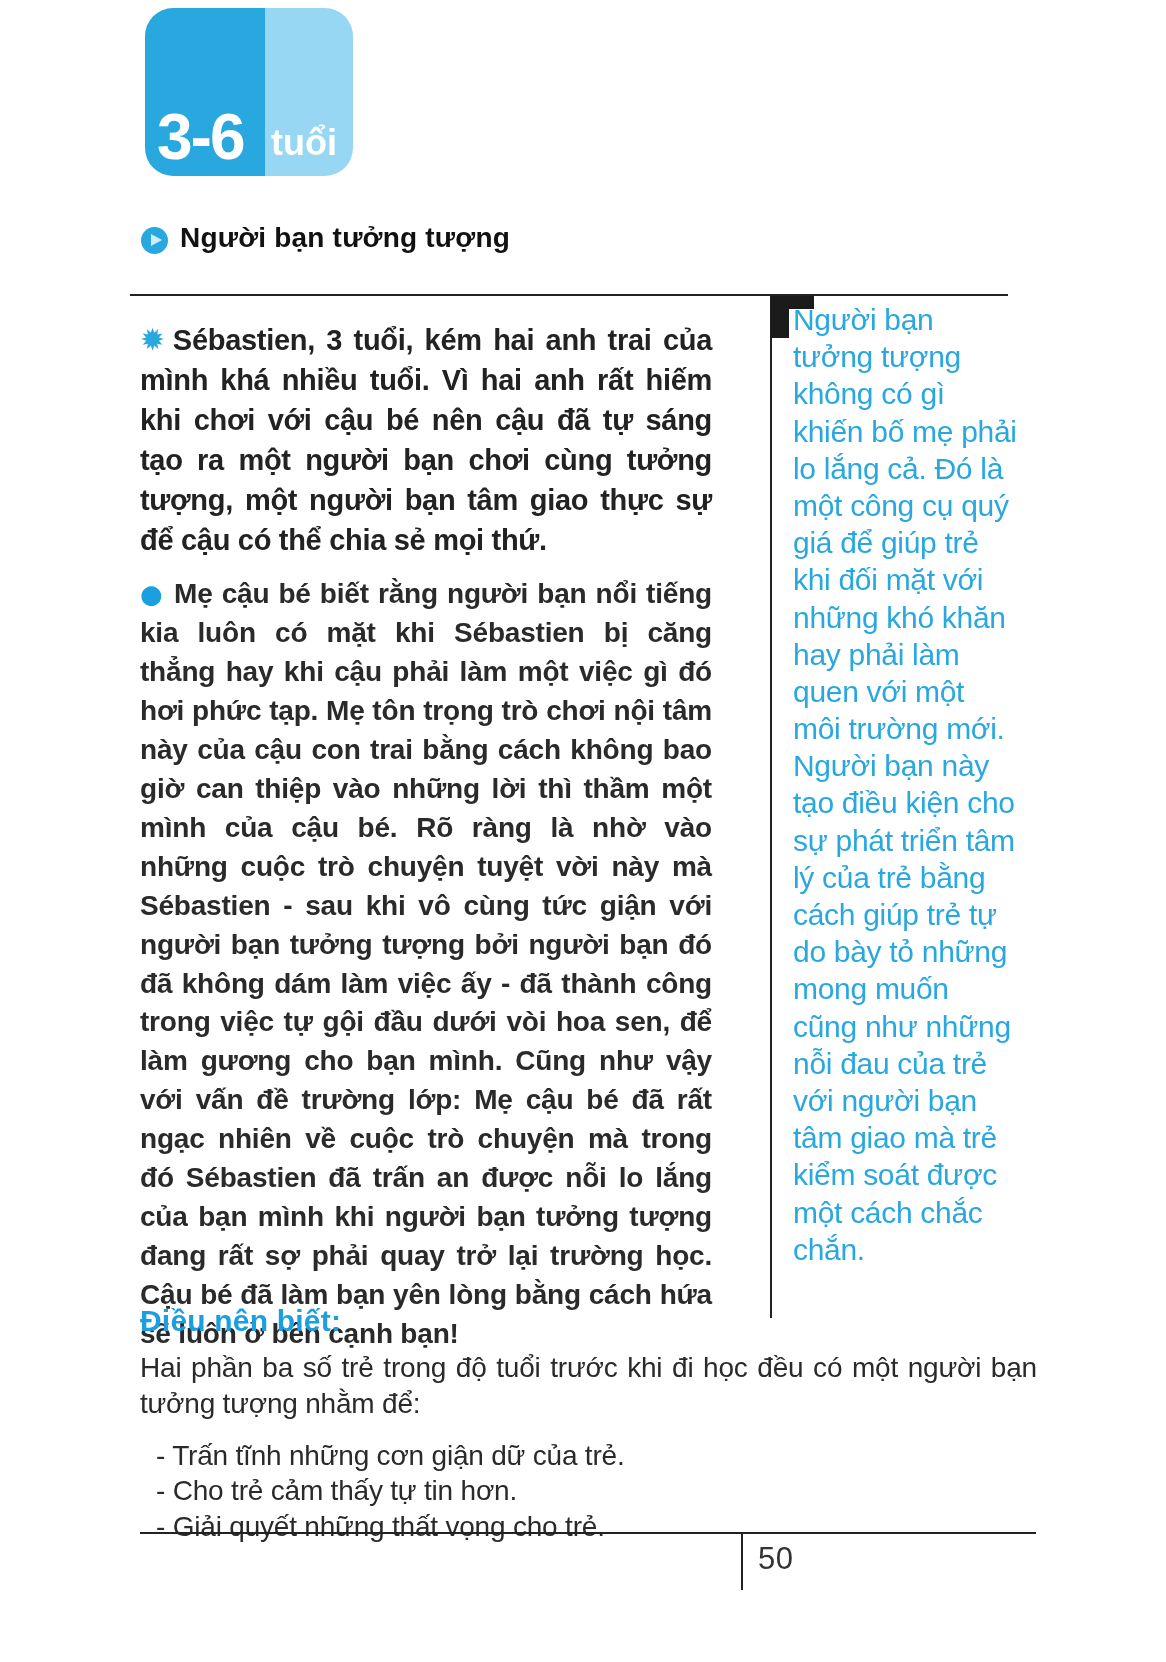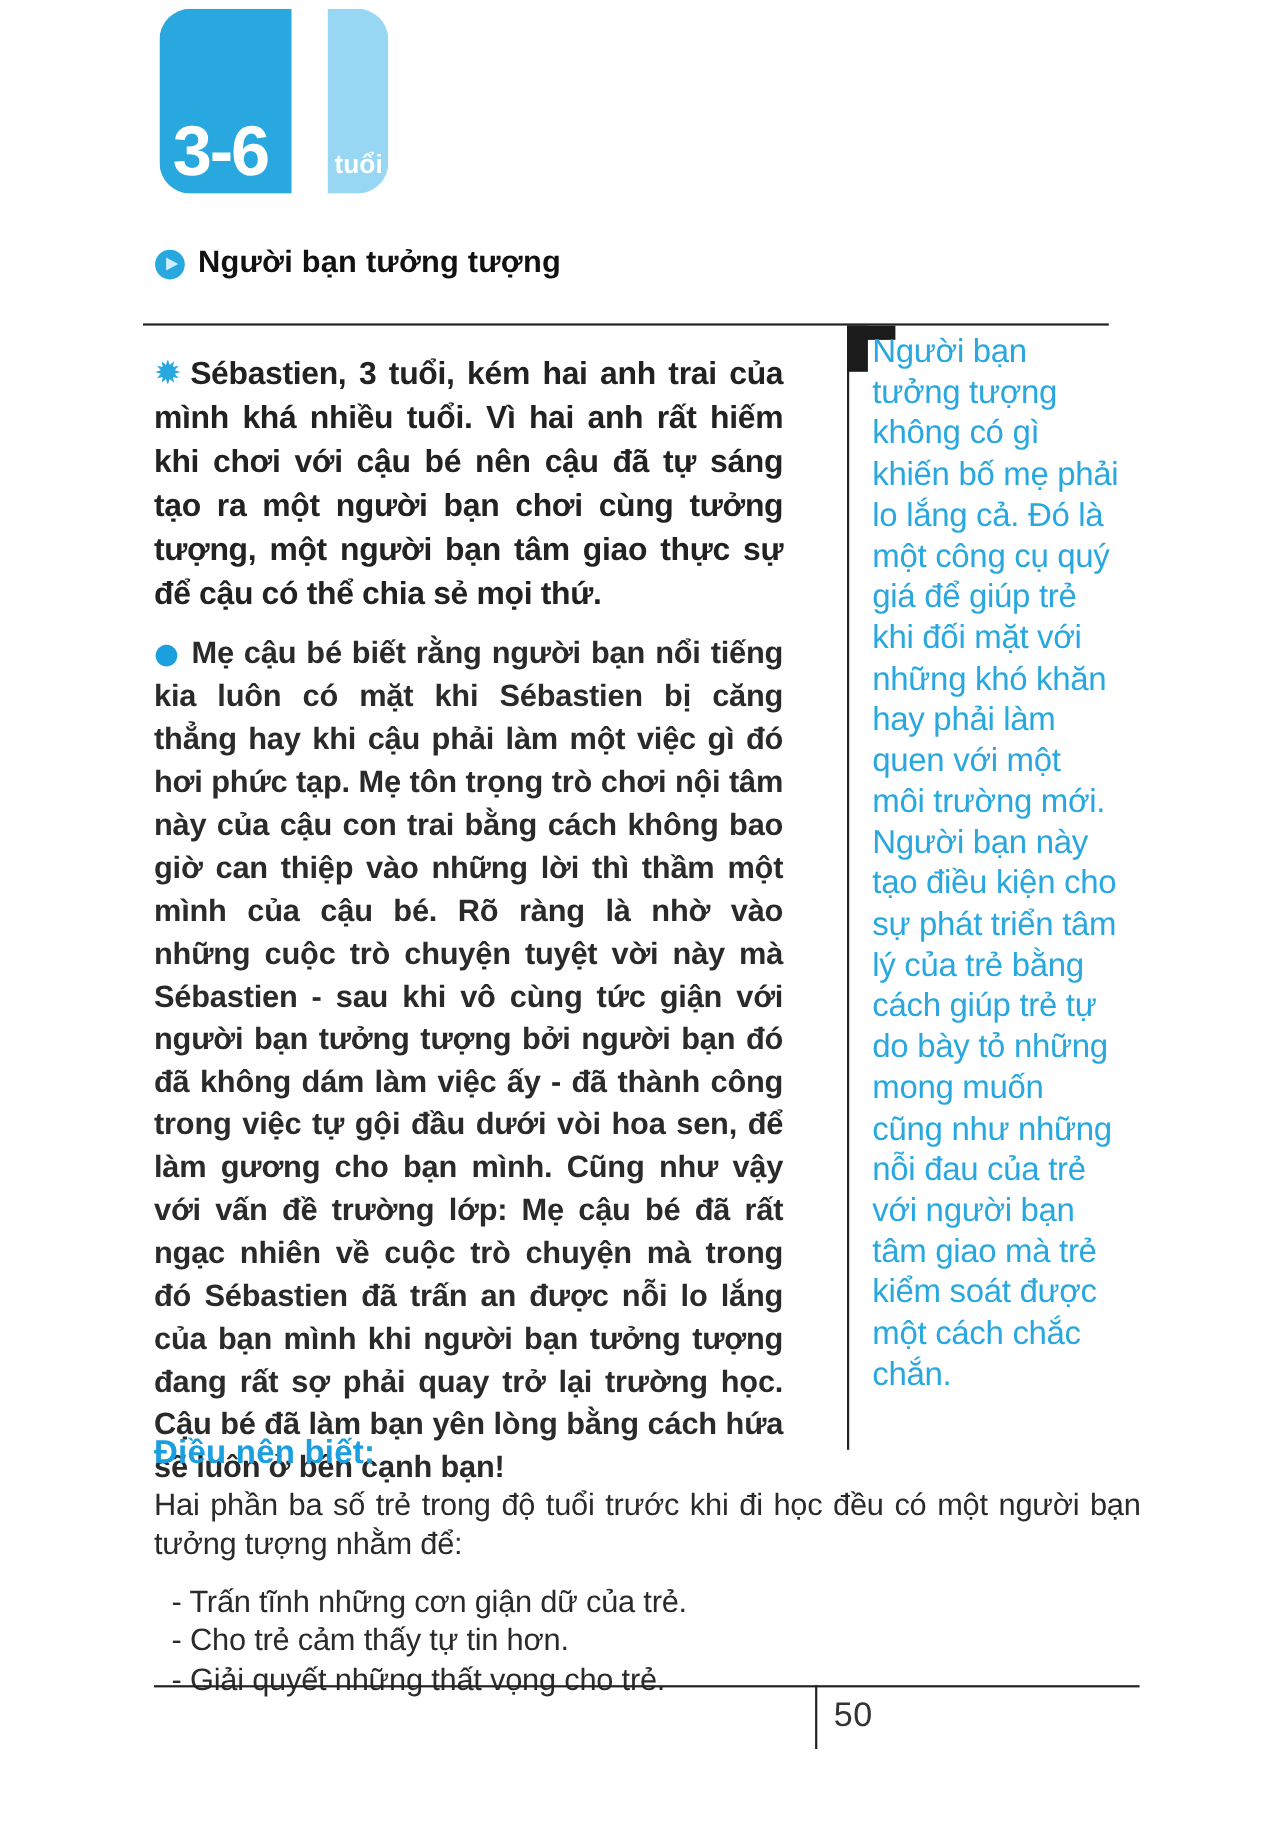--- a/index.html
+++ b/index.html
@@ -7,31 +7,31 @@
     position:relative;
     width:1166px;height:1662px;
     background:#ffffff;
     font-family:"Liberation Sans",sans-serif;
     color:#262626;
     overflow:hidden;
   }
   
   .badge{
     position:absolute;left:145px;top:8px;width:208px;height:168px;
-    border-radius:28px;overflow:hidden;display:flex;gap:33px;
+    border-radius:28px;overflow:hidden;display:flex;
   }
   .badge-left{width:120px;background:#29a8e0;position:relative;}
   .badge-right{flex:1;background:#98d7f4;position:relative;}
   .badge-range{
     position:absolute;left:12px;bottom:2px;
     color:#ffffff;font-weight:bold;font-size:64px;letter-spacing:-2px;
   }
   .badge-unit{
     position:absolute;left:6px;bottom:12px;
-    color:#ffffff;font-weight:bold;font-size:24px;
+    color:#ffffff;font-weight:bold;font-size:36px;
   }
   
   .title{
     position:absolute;left:139px;top:156px;width:900px;
     color:#1c9fde;font-size:44px;font-weight:bold;letter-spacing:0.5px;
   }
   .subtitle-row{
     position:absolute;left:141px;top:222px;display:flex;align-items:flex-end;gap:12px;
   }
   .play-icon{

